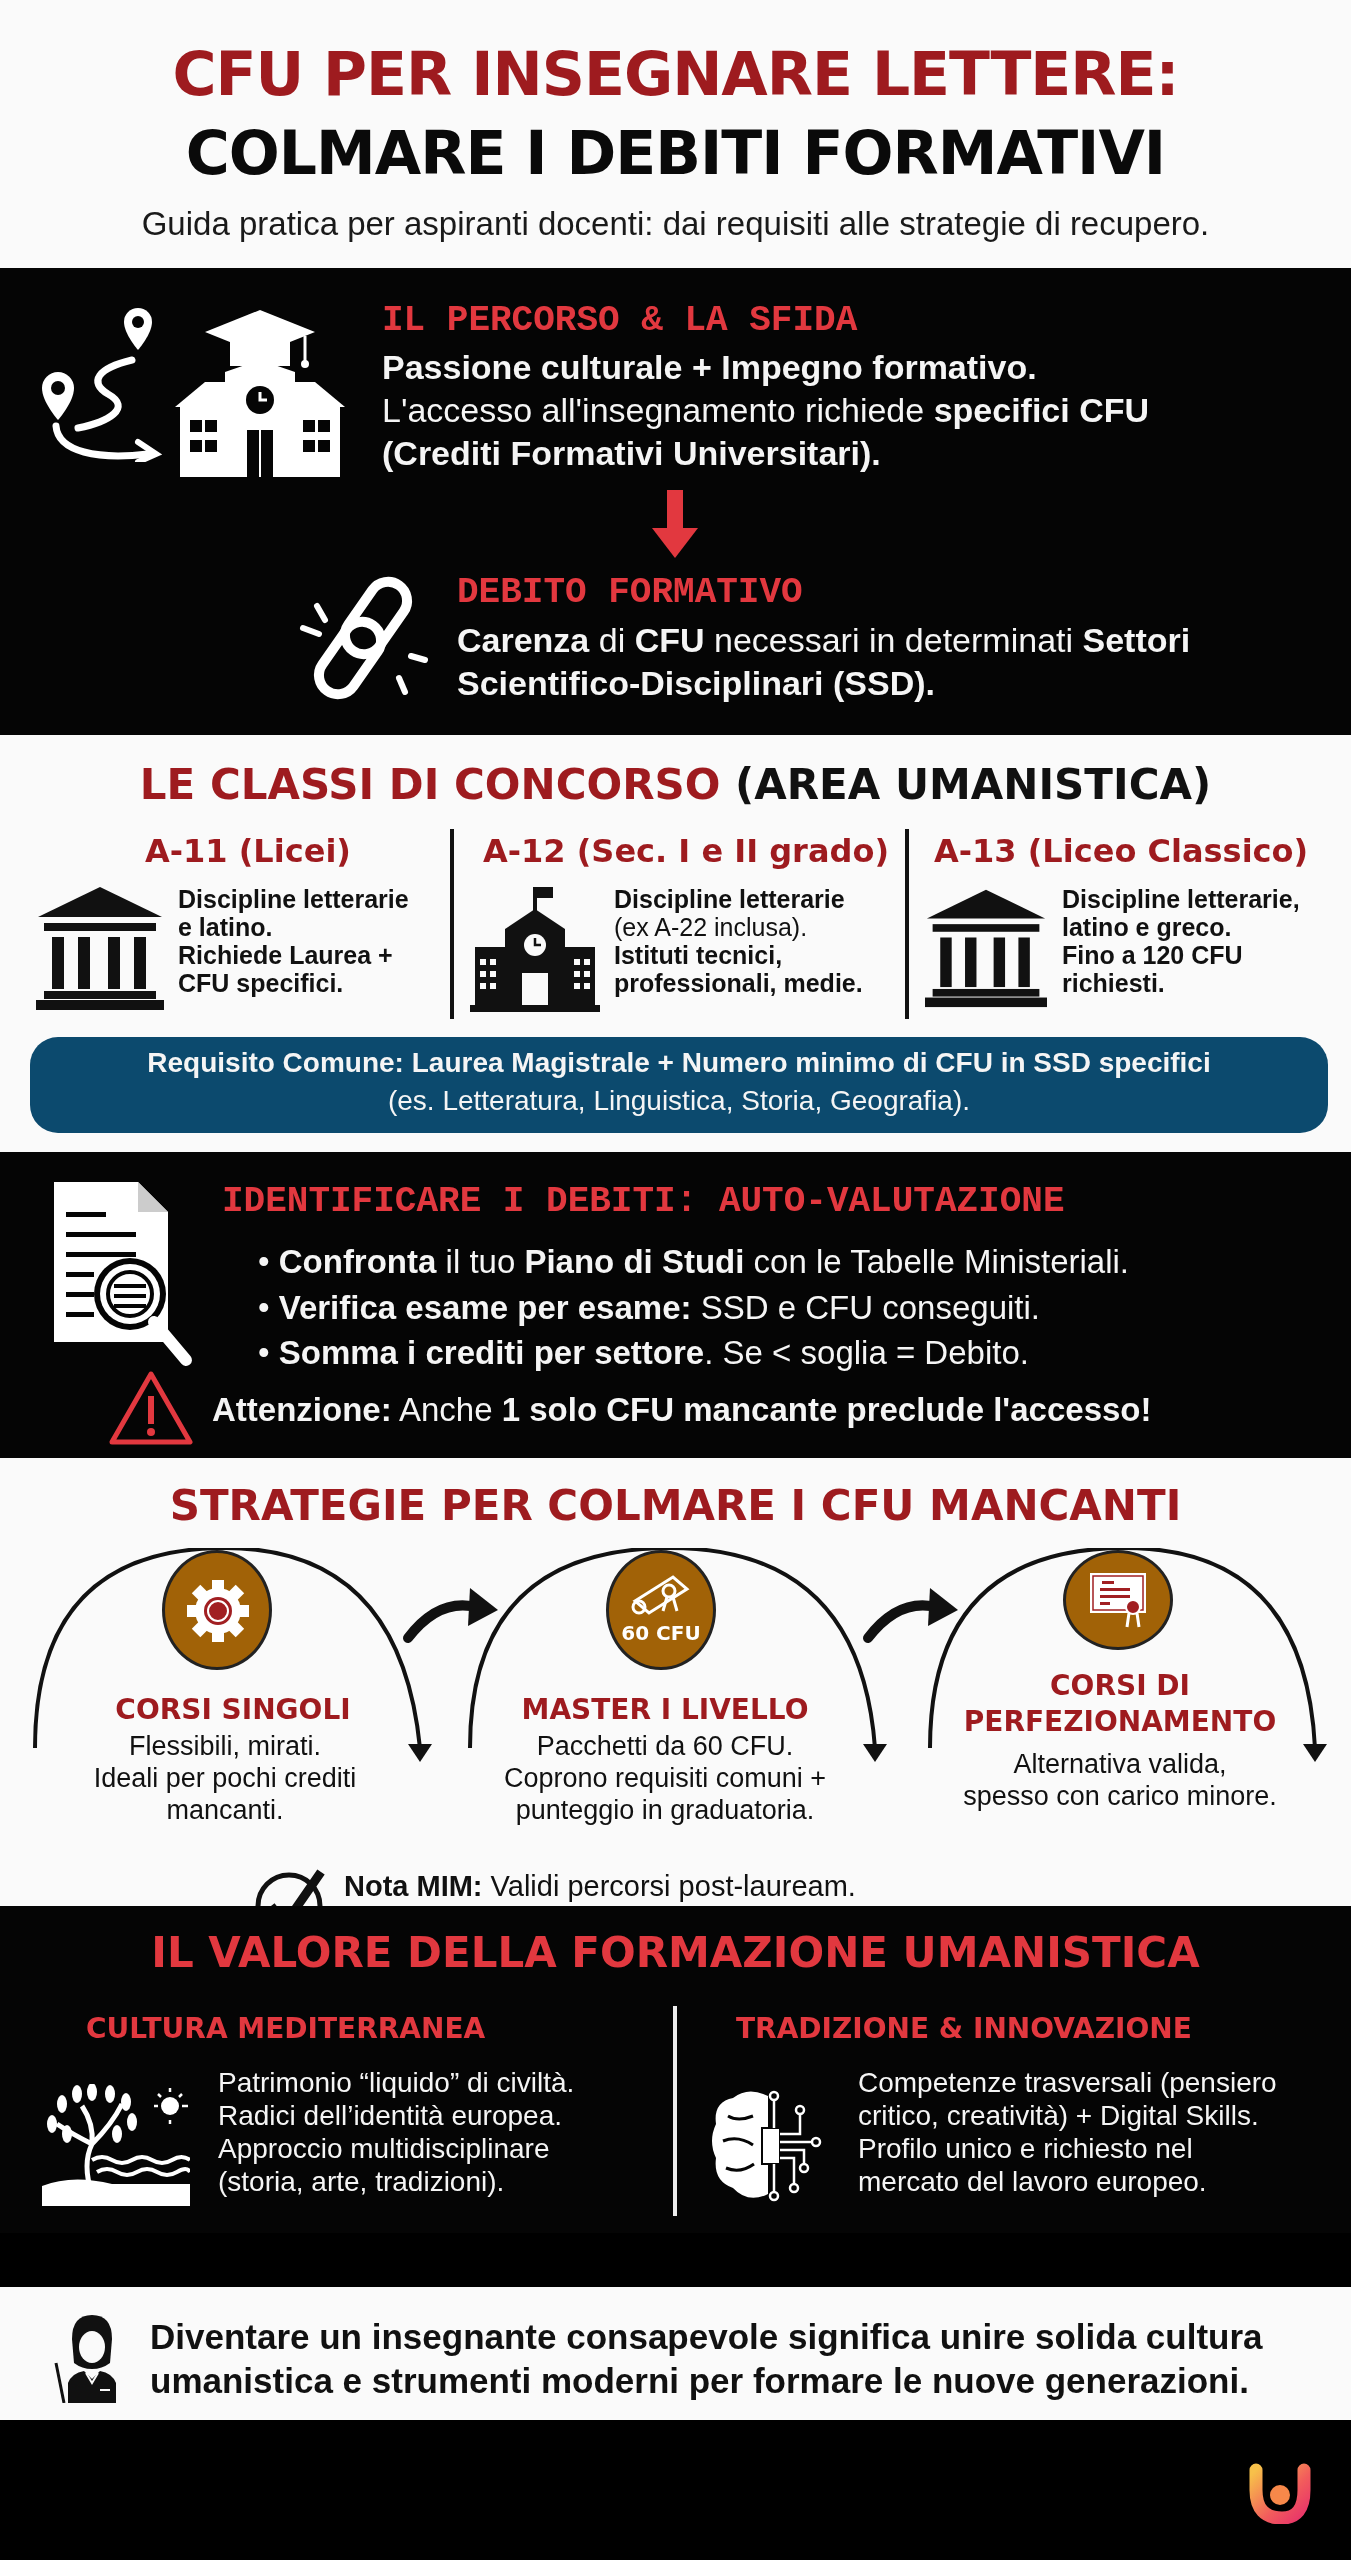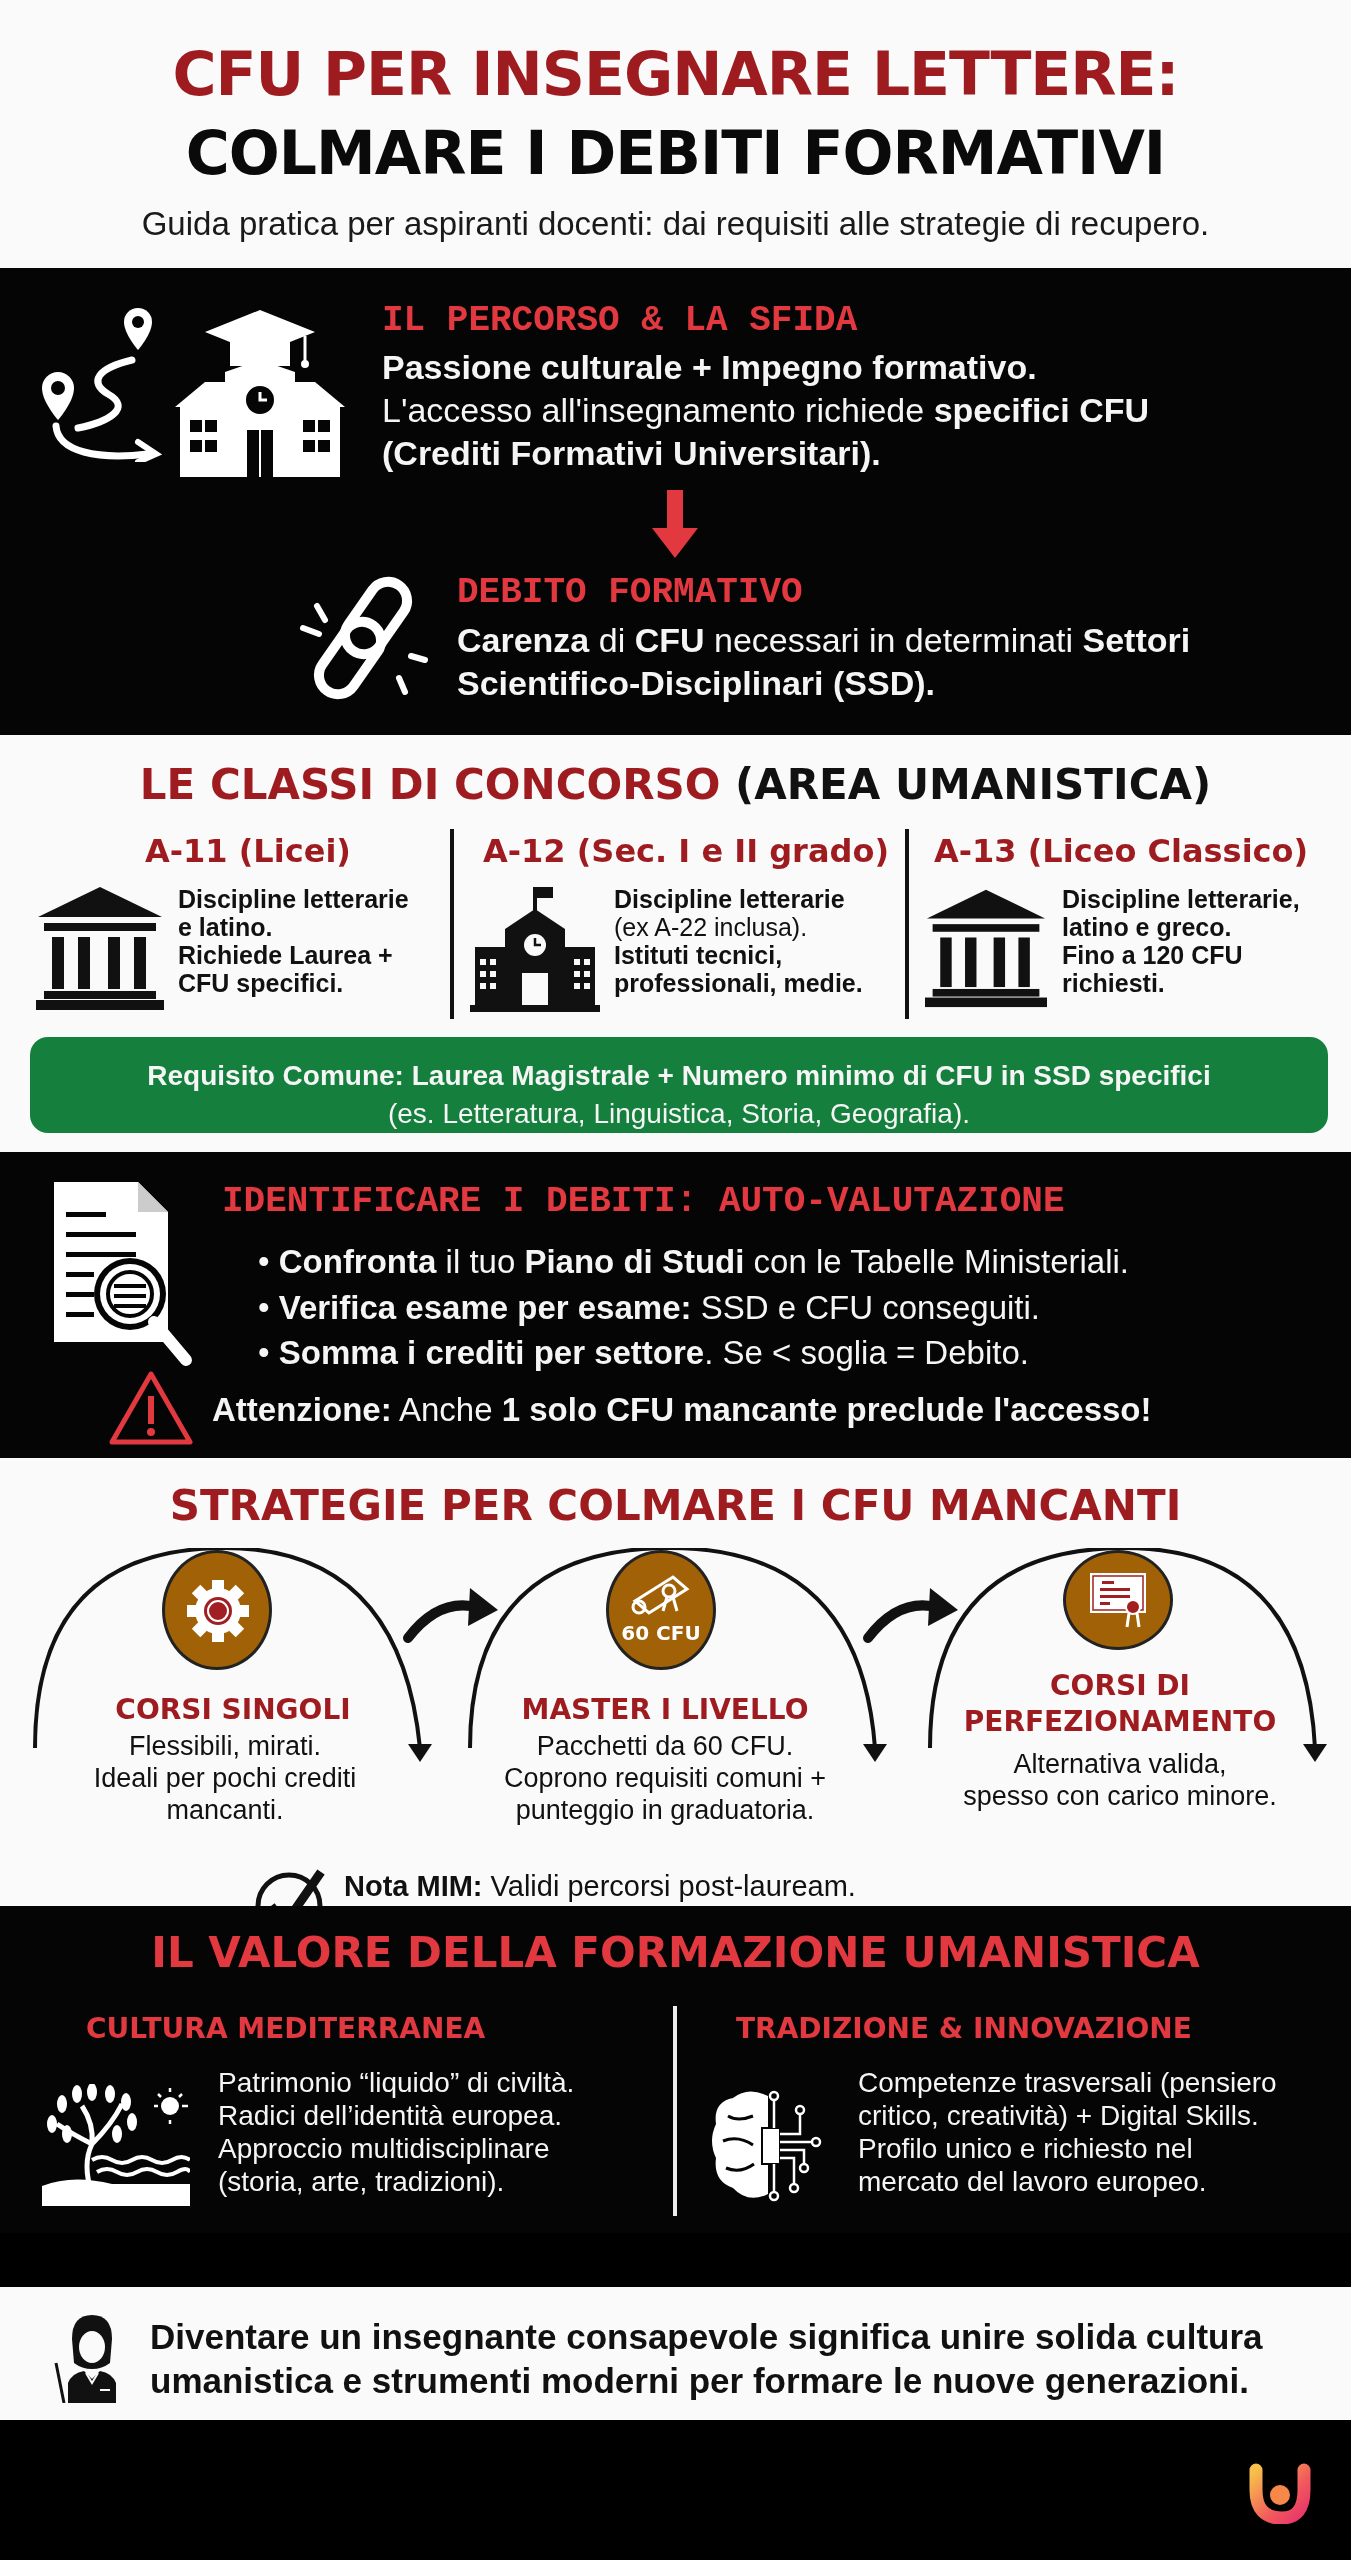--- a/index.html
+++ b/index.html
@@ -21,21 +21,21 @@
   
   #s1 { top: 268px; height: 467px; }
   .sh { font-family: Liberation Mono, monospace; font-weight: 700; font-size: 36px; line-height: 46px; }
   .body36 { font-size: 34px; line-height: 41px; }
 
   
   #s2 { top: 735px; height: 417px; }
   .cls-title { font-family: "DejaVu Sans", sans-serif; font-weight: 700; font-size: 32px; line-height: 40px; color: #9e1b1f; }
   .cls-desc { font-size: 25px; line-height: 28px; color: #111; }
   .vdiv { position: absolute; width: 4px; background: #111; }
-  .req { position: absolute; left: 30px; top: 302px; width: 1298px; height: 96px; background: #15803d; border-radius: 18px; color: #f5f5f5; text-align: center; padding-top: 20px; font-size: 28px; line-height: 38px; }
+  .req { position: absolute; left: 30px; top: 302px; width: 1298px; height: 96px; background: #0c4a6e; border-radius: 28px; color: #f5f5f5; text-align: center; padding-top: 7px; font-size: 28px; line-height: 38px; }
 
   
   #s3 { top: 1152px; height: 306px; }
   .bul { font-size: 33px; line-height: 44px; }
 
   
   #s4 { top: 1458px; height: 502px; }
   .strat-name { font-family: "DejaVu Sans", sans-serif; font-weight: 700; font-size: 28px; line-height: 36px; color: #9e1b1f; }
   .strat-desc { font-size: 27px; line-height: 32px; color: #111; }
   .circ { position: absolute; width: 110px; height: 120px; border-radius: 50%; background: #a16207; border: 3px solid #222; }

